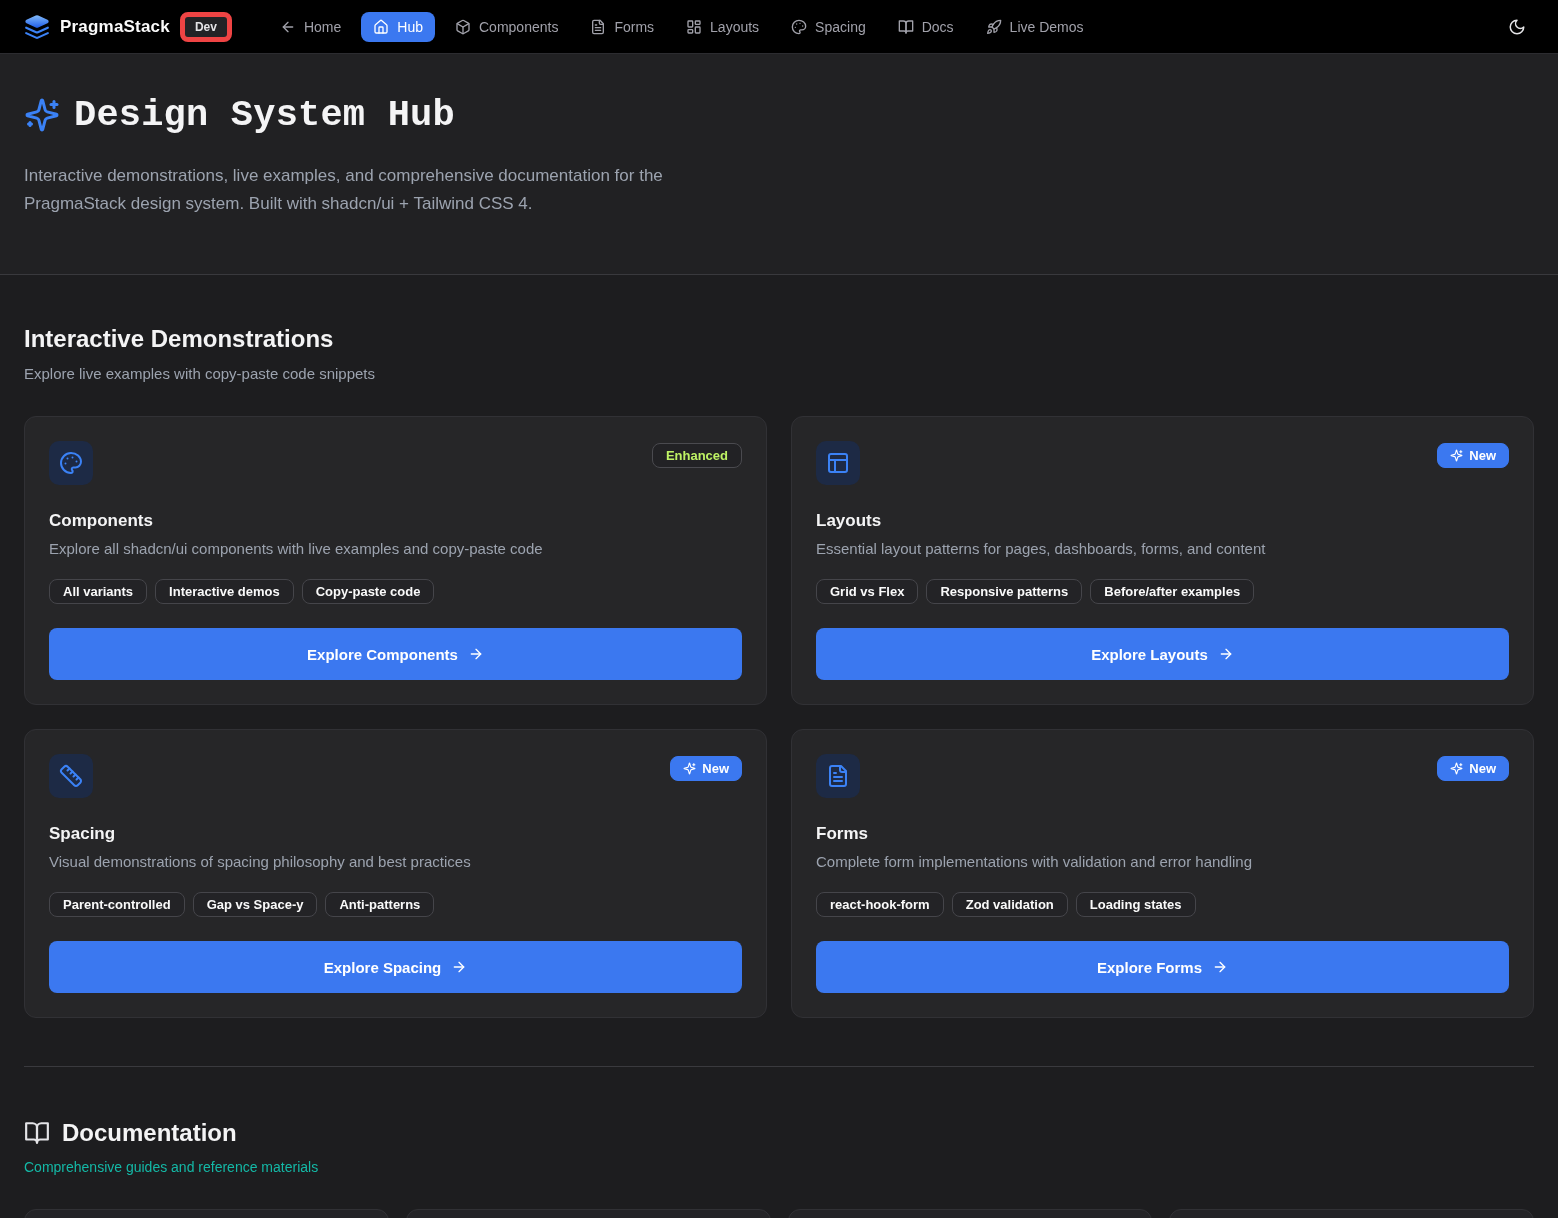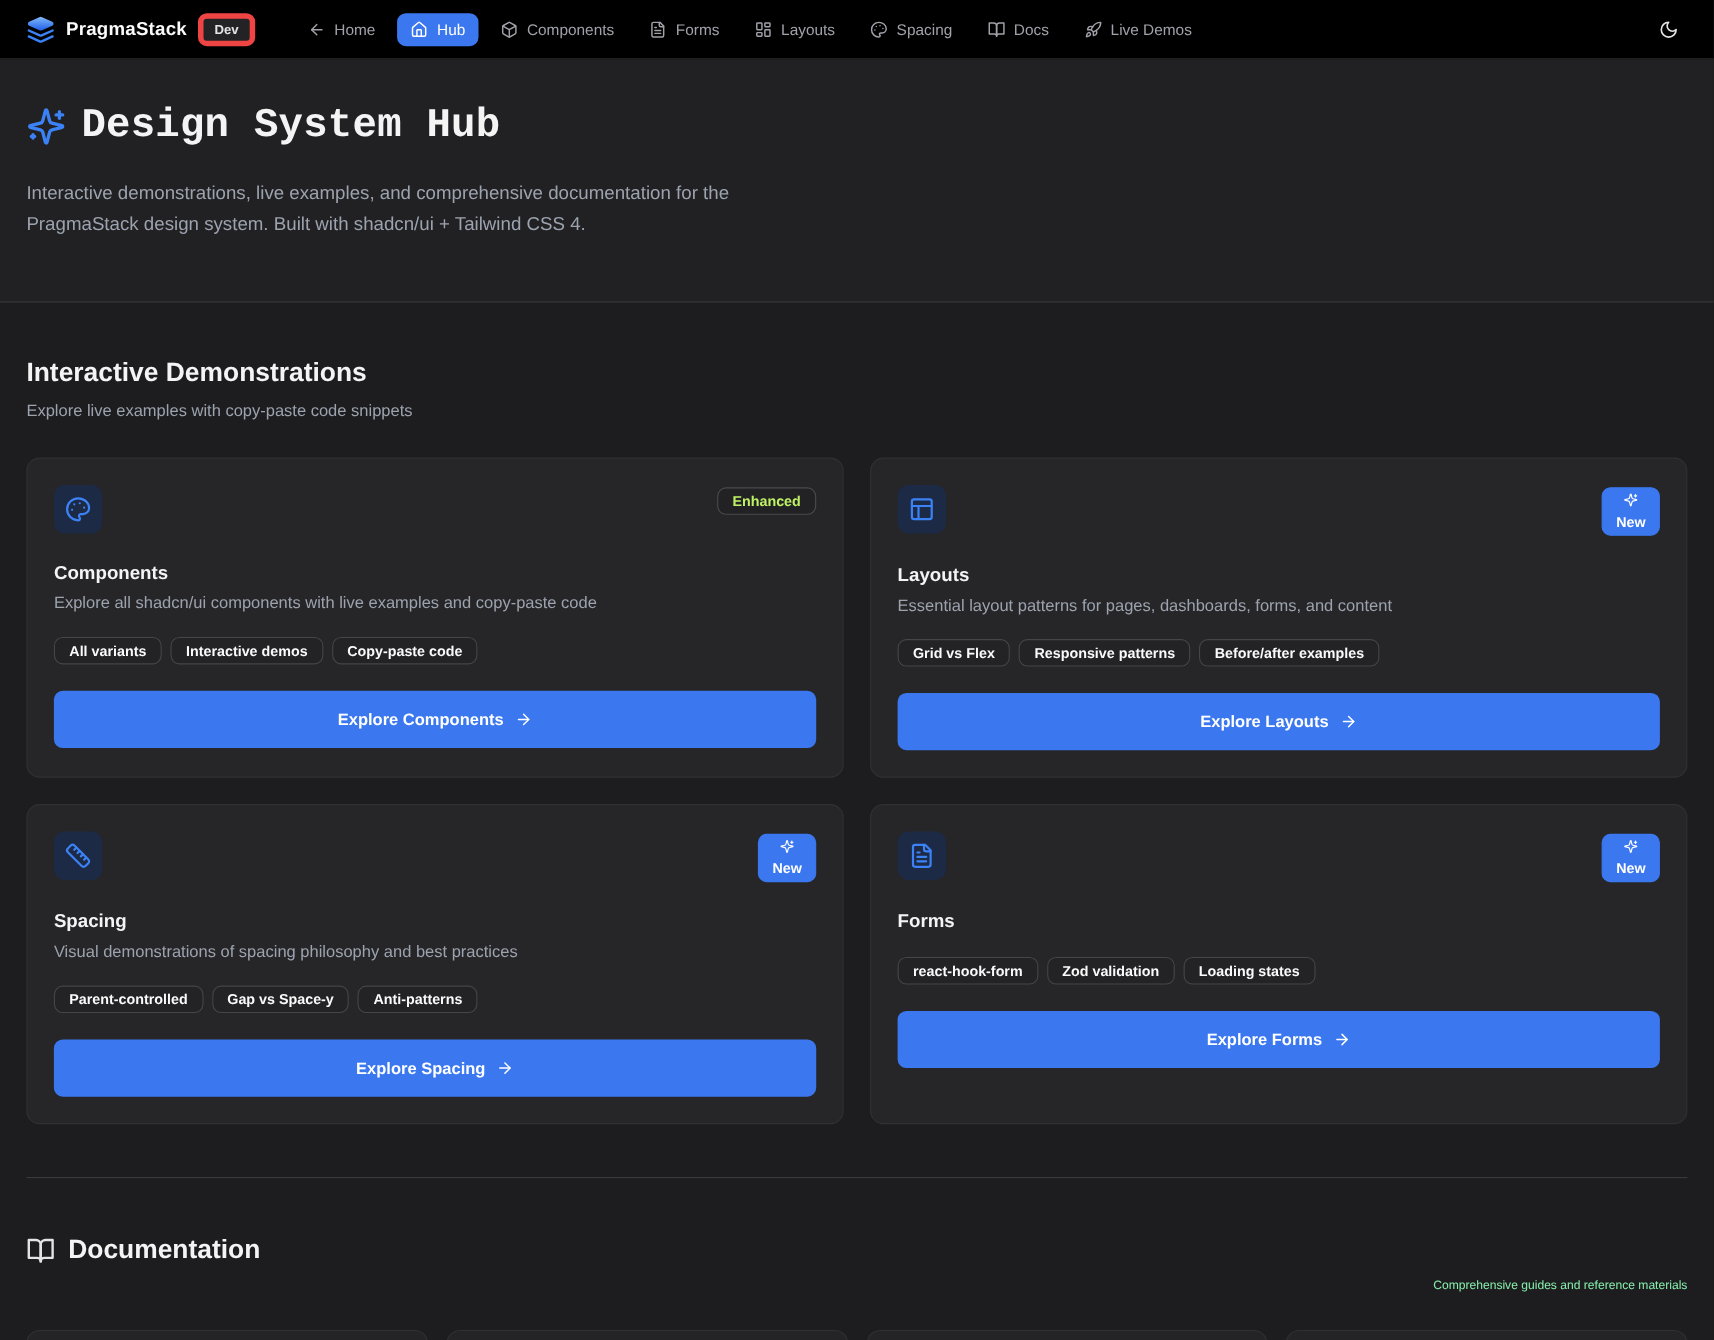--- a/index.html
+++ b/index.html
@@ -61,21 +61,21 @@
     display:flex; align-items:center; justify-content:center;
   }
   .icon-tile svg { stroke:#3b82f6; }
   .badge-outline {
     font-size:13px; font-weight:700; color:#bef264; background:#222225;
     border:1px solid #4a4a4f; border-radius:8px; padding:4px 13px; margin-top:2px;
   }
   .badge-filled {
     display:flex; align-items:center; gap:6px;
     font-size:13px; font-weight:700; color:#ffffff; background:#3b78f0;
-    border:1px solid #3b78f0; border-radius:8px; padding:4px 12px; margin-top:2px;flex-direction:column;
+    border:1px solid #3b78f0; border-radius:8px; padding:4px 12px; margin-top:2px;
   }
   .badge-filled svg { stroke:#ffffff; }
   .card-title { margin-top:26px; font-size:17px; font-weight:700; color:#f4f4f5; }
   .card-desc { margin-top:9px; font-size:15px; color:#9ca3af; }
   .tag-row { margin-top:22px; display:flex; gap:8px; flex-wrap:wrap; }
   .tag {
     font-size:13px; font-weight:700; color:#fafafa; background:#232326;
     border:1px solid #45454a; border-radius:8px; padding:4px 13px;
   }
   .explore-btn {
@@ -85,21 +85,21 @@
     display:flex; align-items:center; justify-content:center; gap:10px; cursor:pointer;
   }
   .explore-btn svg { stroke:#ffffff; }
 
   .divider { border:none; border-top:1px solid #3a3a3e; margin:48px 0 0; }
 
   
   .doc-header { margin-top:52px; display:flex; align-items:center; gap:12px; }
   .doc-header svg { stroke:#e4e4e7; }
   .doc-title { font-size:24px; font-weight:700; color:#f4f4f5; }
-  .doc-subtitle { margin-top:12px; font-size:11px; color:#86efac;text-align:right; }
+  .doc-subtitle { margin-top:12px; font-size:14px; color:#14b8a6; }
   .doc-grid {
     margin-top:34px; display:grid; grid-template-columns:repeat(4,1fr); gap:17px;
     padding-bottom:19px;
   }
   .doc-card {
     background:#242427; border:1px solid #313135; border-radius:12px;
     padding:24px; min-height:94px; cursor:pointer;
   }
   .doc-card-title { font-size:17px; font-weight:700; color:#f4f4f5; }
 </style>
@@ -334,20 +334,21 @@
         <span class="badge-filled">
           <svg width="13" height="13" viewBox="0 0 24 24" fill="none" stroke-width="2" stroke-linecap="round" stroke-linejoin="round">
               <path d="M9.937 15.5A2 2 0 0 0 8.5 14.063l-6.135-1.582a.5.5 0 0 1 0-.962L8.5 9.936A2 2 0 0 0 9.937 8.5l1.582-6.135a.5.5 0 0 1 .963 0L14.063 8.5A2 2 0 0 0 15.5 9.937l6.135 1.581a.5.5 0 0 1 0 .964L15.5 14.063a2 2 0 0 0-1.437 1.437l-1.582 6.135a.5.5 0 0 1-.963 0z"></path>
               <path d="M20 3v4"></path>
               <path d="M22 5h-4"></path>
             </svg>
           <span>New</span>
         </span>
       </div>
       <h3 class="card-title">Forms</h3>
+      <p class="card-desc">Complete form implementations with validation and error handling</p>
       <div class="tag-row">
         <span class="tag">react-hook-form</span>
         <span class="tag">Zod validation</span>
         <span class="tag">Loading states</span>
       </div>
       <button class="explore-btn">
         <span>Explore Forms</span>
         <svg width="16" height="16" viewBox="0 0 24 24" fill="none" stroke-width="2" stroke-linecap="round" stroke-linejoin="round">
             <path d="M5 12h14"></path>
             <path d="m12 5 7 7-7 7"></path>

